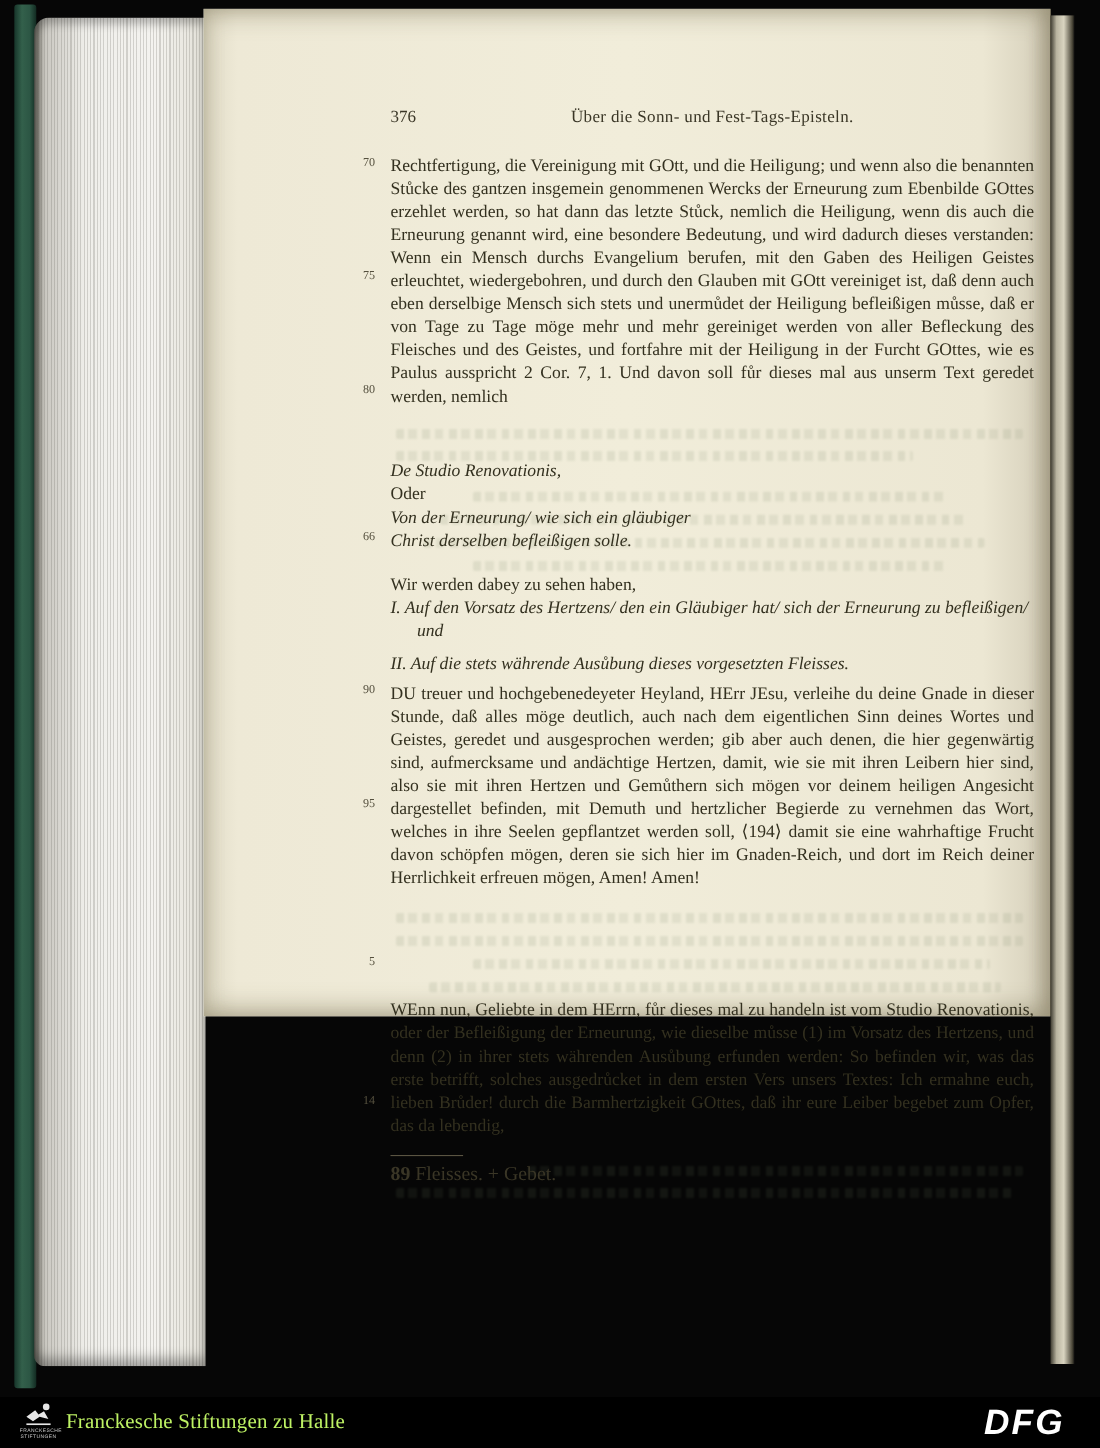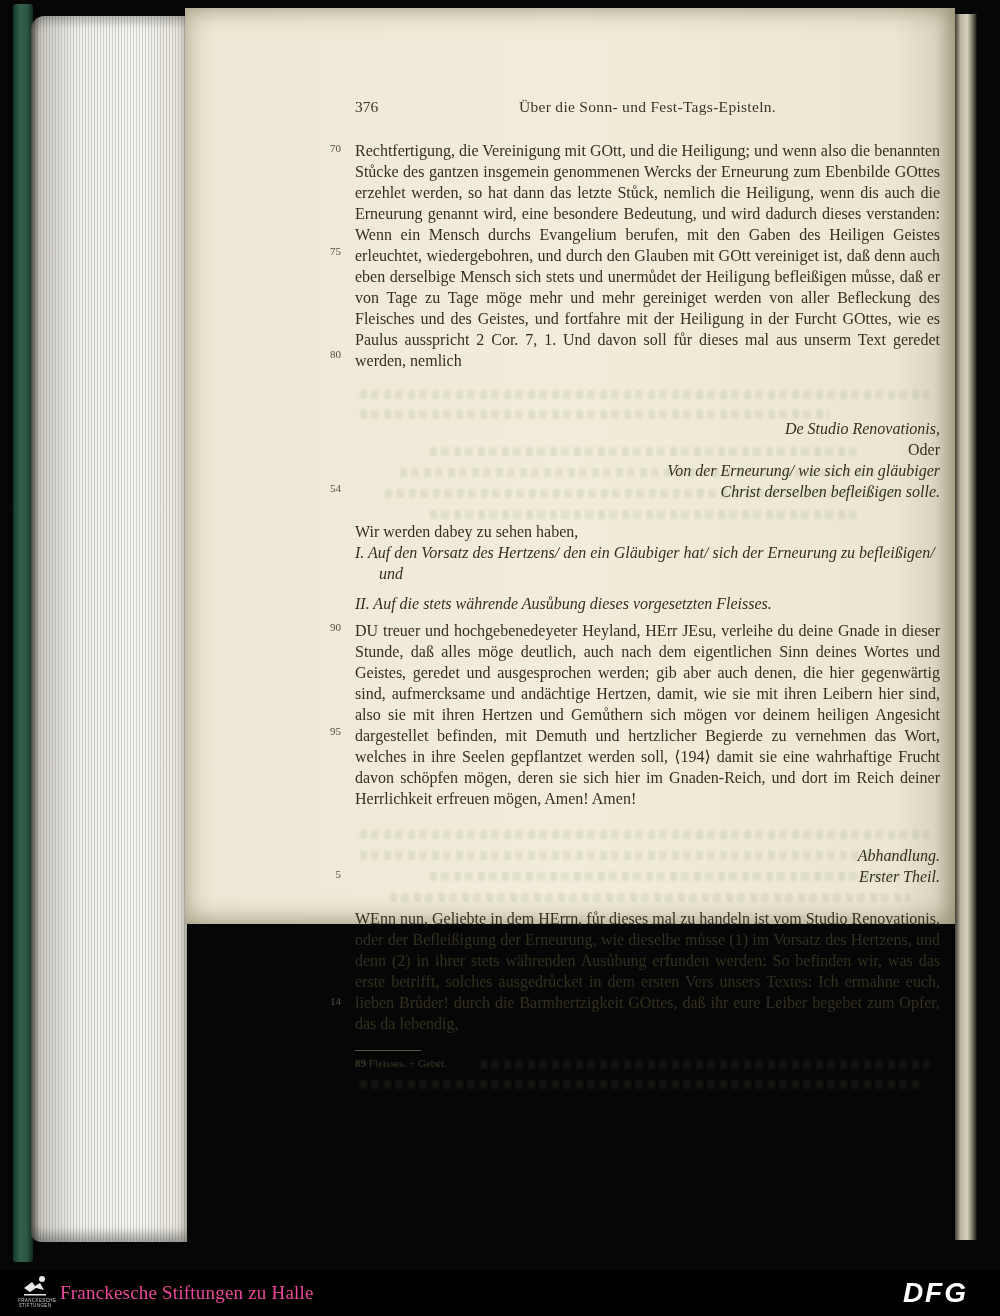--- a/index.html
+++ b/index.html
@@ -36,41 +36,41 @@
   
   .footer-bar {
     position:absolute; left:0; top:1270px; width:1000px; height:46px;
     background:#000; display:flex; align-items:center;
   }
   .emblem { position:absolute; left:18px; top:4px; width:34px; height:40px; text-align:center; }
   .emblem svg { display:block; margin:0 auto; }
   .emblem-caption { font-family:"Liberation Sans",sans-serif; font-size:4.5px; line-height:5px; color:#cfcfcf; letter-spacing:.4px; }
   .institution {
     position:absolute; left:60px; top:0; height:46px; display:flex; align-items:center;
-    color:#ec4899; font-size:19px; letter-spacing:.2px;
+    color:#bef264; font-size:19px; letter-spacing:.2px;
   }
   .dfg {
     position:absolute; right:32px; top:0; height:46px; display:flex; align-items:center;
     color:#fff; font-family:"Liberation Sans",sans-serif; font-weight:bold; font-style:italic;
-    font-size:28px; letter-spacing:2px;
+    font-size:32px; letter-spacing:2px;
   }
   
   .pg-header { position:absolute; left:170px; top:90px; width:585px; height:22px; font-size:15.5px; color:#3a3626; }
   .pg-num { position:absolute; left:0; top:0; }
   .run-head { display:block; text-align:center; letter-spacing:.3px; }
   .margin-num { position:absolute; left:118px; width:38px; text-align:right; font-size:11px; color:#55503e; }
   .col { position:absolute; left:170px; width:585px; font-size:16px; line-height:21px; color:#33301f; }
   .just { text-align:justify; }
   .it { }
   .rm { font-style:normal; }
-  .center { text-align:right; font-style:italic; }
+  .center { text-align:left; font-style:italic; }
   .center .rm { font-style:normal; }
   .hang { padding-left:24px; text-indent:-24px; font-style:italic; }
   .fn-rule { position:absolute; left:170px; top:1042px; width:66px; border-top:1px solid #5a5442; }
-  .footnote { position:absolute; left:170px; top:1049px; width:585px; font-size:11px; color:#3a3626; }
+  .footnote { position:absolute; left:170px; top:1049px; width:585px; font-size:18px; color:#3a3626; }
   .fn-num { font-weight:bold; }
   
   .ghost {
     position:absolute; height:9px; opacity:.16; filter:blur(1.2px); border-radius:2px;
     background:repeating-linear-gradient(90deg, rgba(110,125,95,.85) 0 7px, rgba(110,125,95,0) 7px 11px, rgba(110,125,95,.7) 11px 19px, rgba(110,125,95,0) 19px 24px);
   }
 </style>
 </head>
 <body>
 
@@ -95,21 +95,21 @@
     <div class="ghost" style="left:175px; top:1072px; width:560px;"></div>
 
     <div class="pg-header">
       <span class="pg-num">376</span>
       <span class="run-head">Über die Sonn- und Fest-Tags-Episteln.</span>
     </div>
 
     <div class="margin-num" style="top:134px;">70</div>
     <div class="margin-num" style="top:237px;">75</div>
     <div class="margin-num" style="top:340px;">80</div>
-    <div class="margin-num" style="top:474px;">54</div>
+    <div class="margin-num" style="top:474px;">66</div>
     <div class="margin-num" style="top:613px;">90</div>
     <div class="margin-num" style="top:717px;">95</div>
     <div class="margin-num" style="top:860px;">5</div>
     <div class="margin-num" style="top:987px;">14</div>
 
     <div class="col just" style="top:132px;">
       <span class="it">Rechtfertigung, die Vereinigung mit GOtt, und die Heiligung;</span><span class="rm"> und wenn also die benannten Stůcke des gantzen insgemein genommenen Wercks der Erneurung zum Ebenbilde GOttes erzehlet werden, so hat dann das letzte Stůck, nemlich </span><span class="it">die Heiligung,</span><span class="rm"> wenn dis auch die </span><span class="it">Erneurung</span><span class="rm"> genannt wird, eine besondere Bedeutung, und wird dadurch dieses verstanden: Wenn ein Mensch durchs Evangelium berufen, mit den Gaben des Heiligen Geistes erleuchtet, wiedergebohren, und durch den Glauben mit GOtt vereiniget ist, daß denn auch eben derselbige Mensch sich stets und unermůdet der Heiligung befleißigen můsse, daß er von Tage zu Tage möge mehr und mehr </span><span class="it">gereiniget</span><span class="rm"> werden </span><span class="it">von aller Befleckung des Fleisches und des Geistes, und fortfahre mit der Heiligung in der Furcht GOttes,</span><span class="rm"> wie es Paulus ausspricht 2 Cor. 7, 1. Und davon soll fůr dieses mal aus unserm Text geredet werden, nemlich</span>
     </div>
 
     <div class="col center" style="top:410px;">
@@ -124,24 +124,20 @@
       <span>I.</span><span> Auf den Vorsatz des Hertzens/ den ein Gläubiger hat/ sich der Erneurung zu befleißigen/ und</span>
     </div>
     <div class="col hang" style="top:585px;">
       <span>II.</span><span> Auf die stets währende Ausůbung dieses vorgesetzten Fleisses.</span>
     </div>
 
     <div class="col just" style="top:612px;">
       <span class="it">DU treuer und hochgebenedeyeter Heyland, HErr JEsu, verleihe du deine Gnade in dieser Stunde, daß alles möge deutlich, auch nach dem eigentlichen Sinn deines Wortes und Geistes, geredet und ausgesprochen werden; gib aber auch denen, die hier gegenwärtig sind, aufmercksame und andächtige Hertzen, damit, wie sie mit ihren Leibern hier sind, also sie mit ihren Hertzen und Gemůthern sich mögen vor deinem heiligen Angesicht dargestellet befinden, mit Demuth und hertzlicher Begierde zu vernehmen das Wort, welches in ihre Seelen gepflantzet werden soll, </span><span class="rm">⟨194⟩</span><span class="it"> damit sie eine wahrhaftige Frucht davon schöpfen mögen, deren sie sich hier im Gnaden-Reich, und dort im Reich deiner Herrlichkeit erfreuen mögen, Amen! Amen!</span>
     </div>
 
-    <div class="col center" style="top:837px;">
-      <div class="it">Abhandlung.</div>
-      <div class="it">Erster Theil.</div>
-    </div>
 
     <div class="col just" style="top:900px;">
       <span class="rm">WEnn nun, Geliebte in dem HErrn, fůr dieses mal zu handeln ist vom Studio Renovationis, oder der Befleißigung der Erneurung, wie dieselbe můsse (1) im Vorsatz des Hertzens, und denn (2) in ihrer stets währenden Ausůbung erfunden werden: So befinden wir, was das erste betrifft, solches ausgedrůcket in dem ersten Vers unsers Textes: </span><span class="it">Ich ermahne euch, lieben Brůder! durch die Barmhertzigkeit GOttes, daß ihr eure Leiber begebet zum Opfer, das da lebendig,</span>
     </div>
 
     <div class="fn-rule"></div>
     <div class="footnote">
       <span class="fn-num">89</span><span> Fleisses. + Gebet.</span>
     </div>
 

